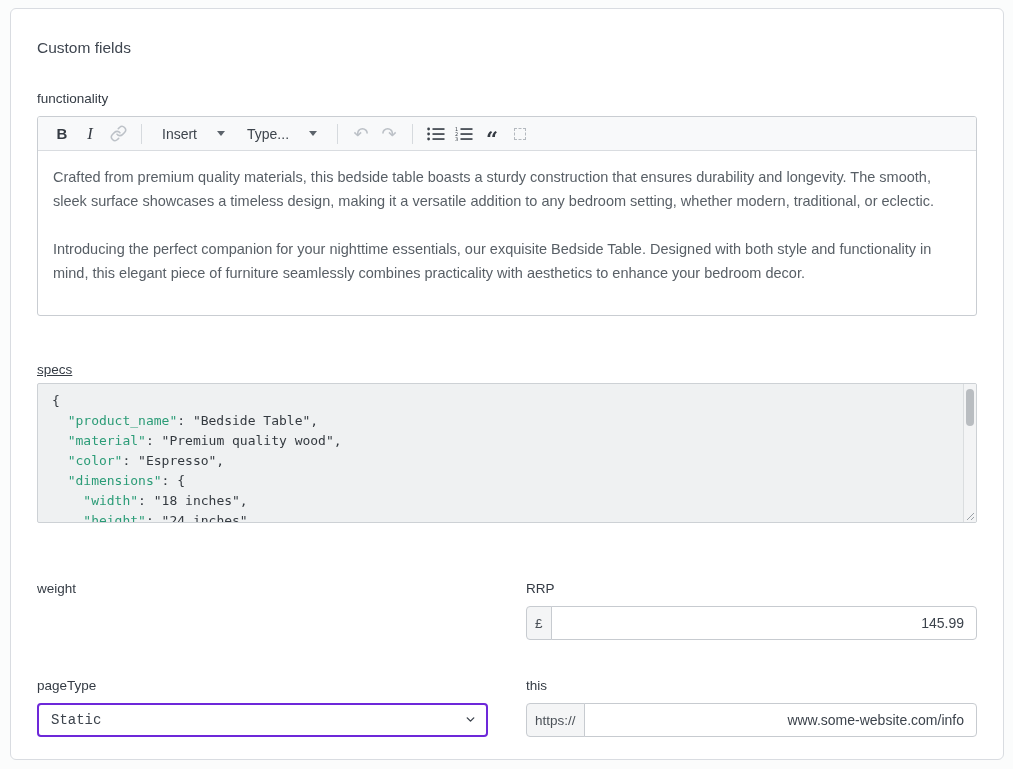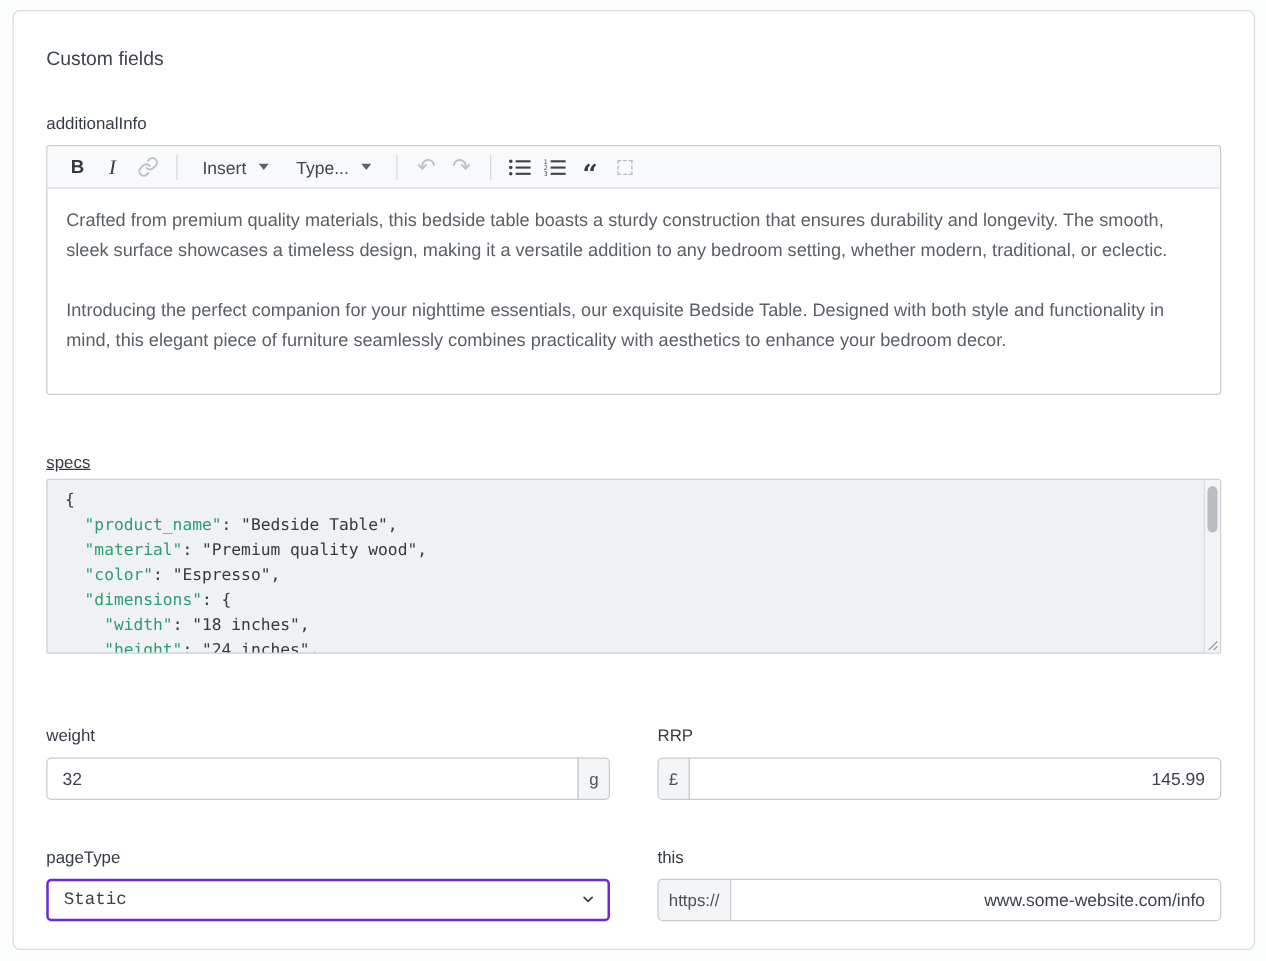--- a/index.html
+++ b/index.html
@@ -48,21 +48,21 @@
     display: flex; align-items: center; justify-content: center;
     min-width: 28px; height: 28px; padding: 0 2px;
     border: none; background: transparent; cursor: pointer;
     color: #353b43; font-family: "Liberation Sans", sans-serif;
   }
   .tb-bold { font-weight: 700; font-size: 15px; }
   .tb-italic { font-family: "Liberation Serif", serif; font-style: italic; font-size: 16.5px; }
   .tb-muted { color: #bdc2c8; }
   .tb-sep { width: 1px; height: 20px; background: #d6dade; margin: 0 9px; }
   .tb-dd {
-    display: flex; align-items: center; gap: 10px;
+    display: flex; align-items: center; gap: 20px;
     padding: 0 6px; height: 28px; margin: 0 5px;
     font-size: 14px; color: #3d444c;
     background: transparent; border: none; cursor: pointer;
     font-family: "Liberation Sans", sans-serif;
   }
   .caret-down {
     width: 0; height: 0;
     border-left: 4px solid transparent; border-right: 4px solid transparent;
     border-top: 5px solid #5c636b;
   }
@@ -139,21 +139,21 @@
   .icon-svg { display: block; }
 </style>
 </head>
 <body>
 
 <div class="viewport">
   <div class="card">
 
     <h2 class="card-title">Custom fields</h2>
 
-    <div class="field-label lbl-additional">additionalInfo</div>
+    <div class="field-label lbl-additional">functionality</div>
 
     <div class="editor">
       <div class="toolbar">
         <button class="tb-btn tb-bold">B</button>
         <button class="tb-btn tb-italic">I</button>
         <button class="tb-btn tb-muted">
           <span>
             <svg class="icon-svg" width="17" height="17" viewBox="0 0 24 24" fill="none" stroke="#bdc2c8" stroke-width="2.2" stroke-linecap="round" stroke-linejoin="round">
               <path d="M10 13a5 5 0 0 0 7.54.54l3-3a5 5 0 0 0-7.07-7.07l-1.72 1.71"></path>
               <path d="M14 11a5 5 0 0 0-7.54-.54l-3 3a5 5 0 0 0 7.07 7.07l1.71-1.71"></path>
@@ -230,24 +230,20 @@
         <svg class="icon-svg" width="11" height="11" viewBox="0 0 11 11">
           <line x1="3" y1="10" x2="10" y2="3" stroke="#9aa0a6" stroke-width="1"></line>
           <line x1="7" y1="10" x2="10" y2="7" stroke="#9aa0a6" stroke-width="1"></line>
         </svg>
       </div>
     </div>
 
     <div class="field-row row-1">
       <div>
         <div class="field-label">weight</div>
-        <div class="input-group has-suffix">
-          <input class="text-input" type="text" value="32" style="">
-          <span class="addon addon-right">g</span>
-        </div>
       </div>
       <div>
         <div class="field-label">RRP</div>
         <div class="input-group has-prefix">
           <span class="addon addon-left">£</span>
           <input class="text-input" type="text" value="145.99" style="">
         </div>
       </div>
     </div>
 

